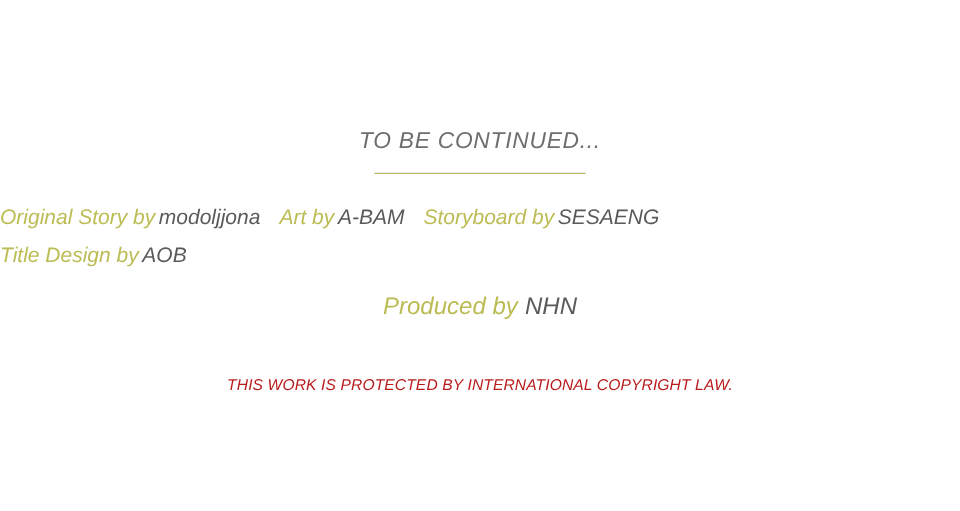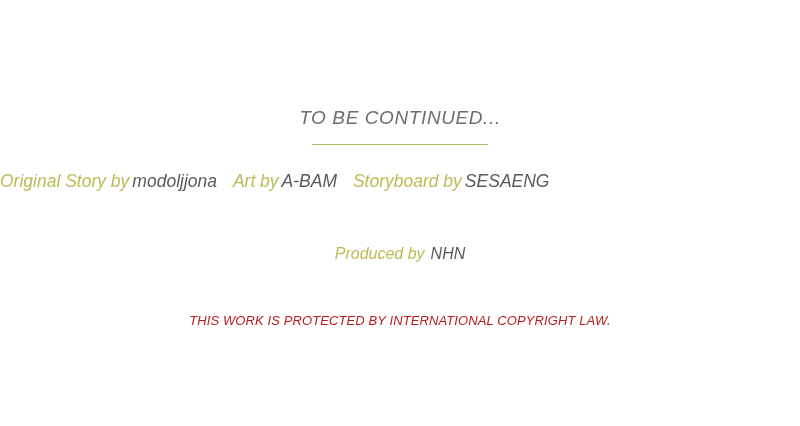--- a/index.html
+++ b/index.html
@@ -98,21 +98,21 @@
 
   
   .produced {
     position: absolute;
     top: 245px;
     left: 0;
     width: 800px;
     text-align: center;
     font-family: "Liberation Sans", sans-serif;
     font-style: italic;
-    font-size: 16px;
+    font-size: 20px;
     white-space: nowrap;
   }
 
   .produced .name {
     margin-left: 6px;
   }
 
   
   .copyright {
     position: absolute;
@@ -142,20 +142,25 @@
     <div class="credit-line row-main">
       <span class="credit-group">
         <span class="role">Original Story by</span><span class="name">modoljjona</span>
       </span><span class="credit-group">
         <span class="role">Art by</span><span class="name">A-BAM</span>
       </span><span class="credit-group">
         <span class="role">Storyboard by</span><span class="name">SESAENG</span>
       </span>
     </div>
 
+    <div class="credit-line row-title">
+      <span class="credit-group">
+        <span class="role">Title Design by</span><span class="name">AOB</span>
+      </span>
+    </div>
 
   </div>
 
   <div class="produced">
     <span class="credit-group">
       <span class="role">Produced by</span><span class="name">NHN</span>
     </span>
   </div>
 
   <div class="copyright">THIS WORK IS PROTECTED BY INTERNATIONAL COPYRIGHT LAW.</div>

